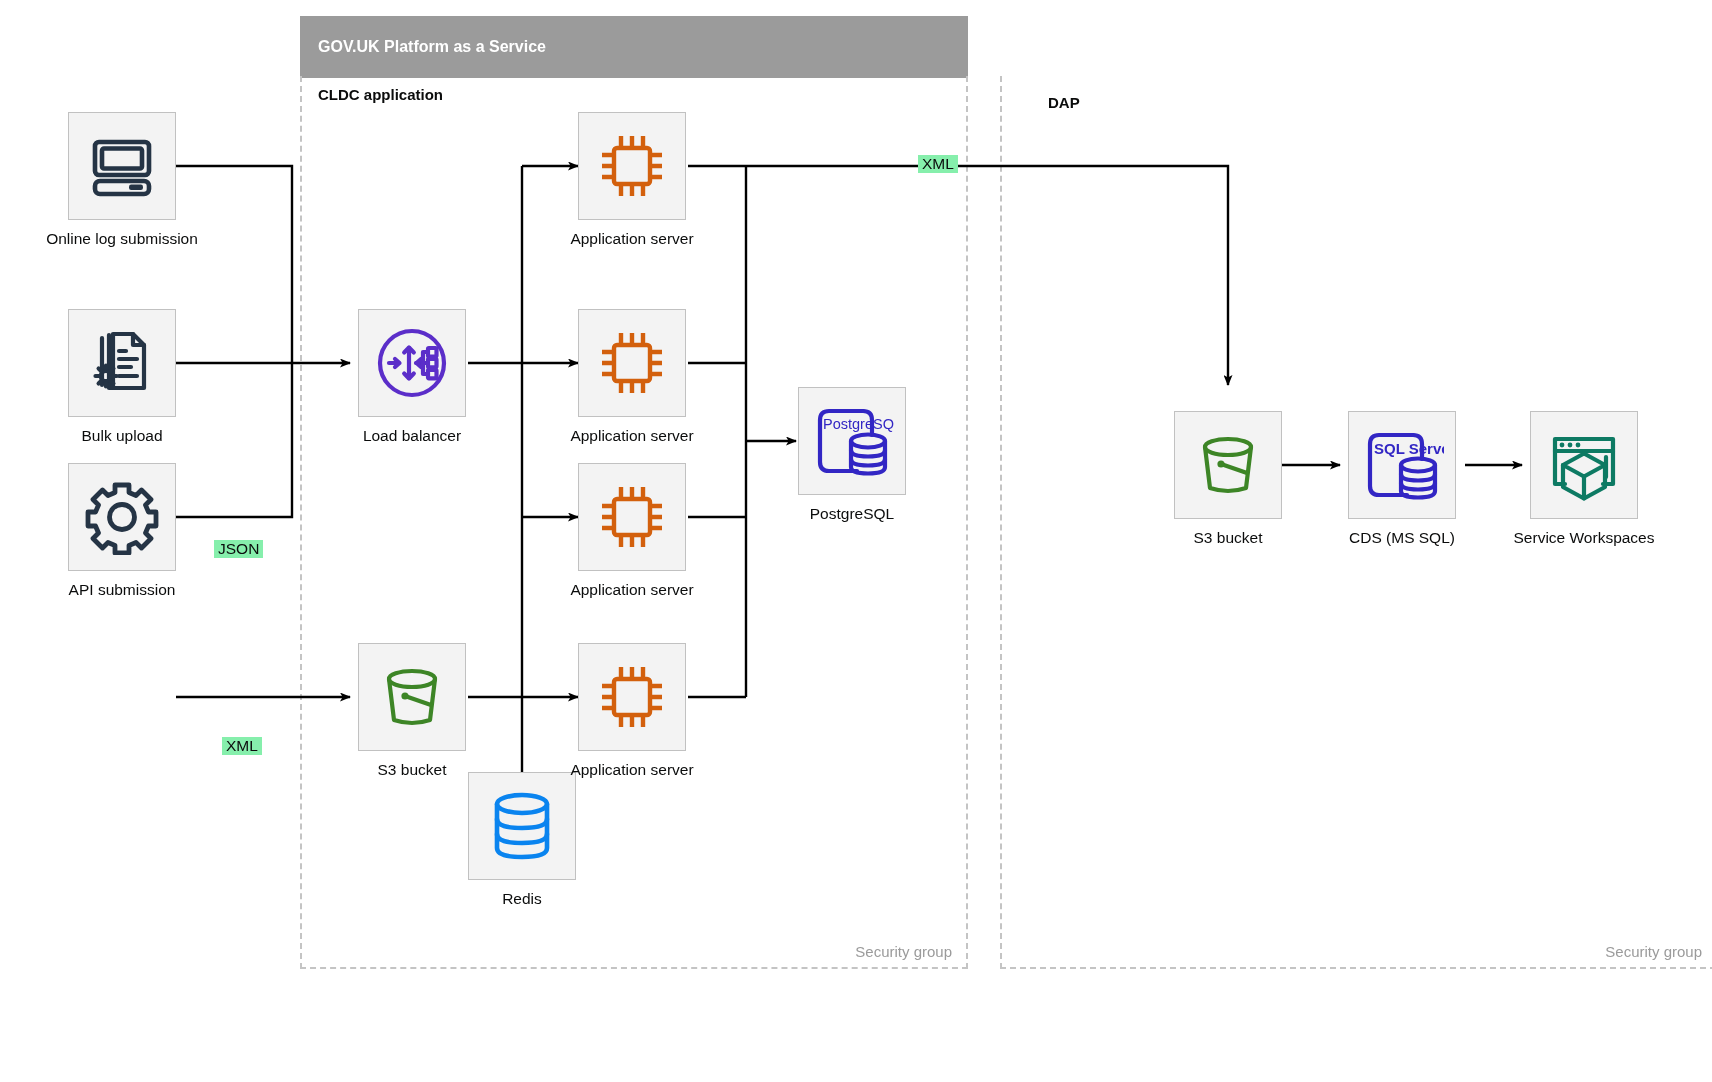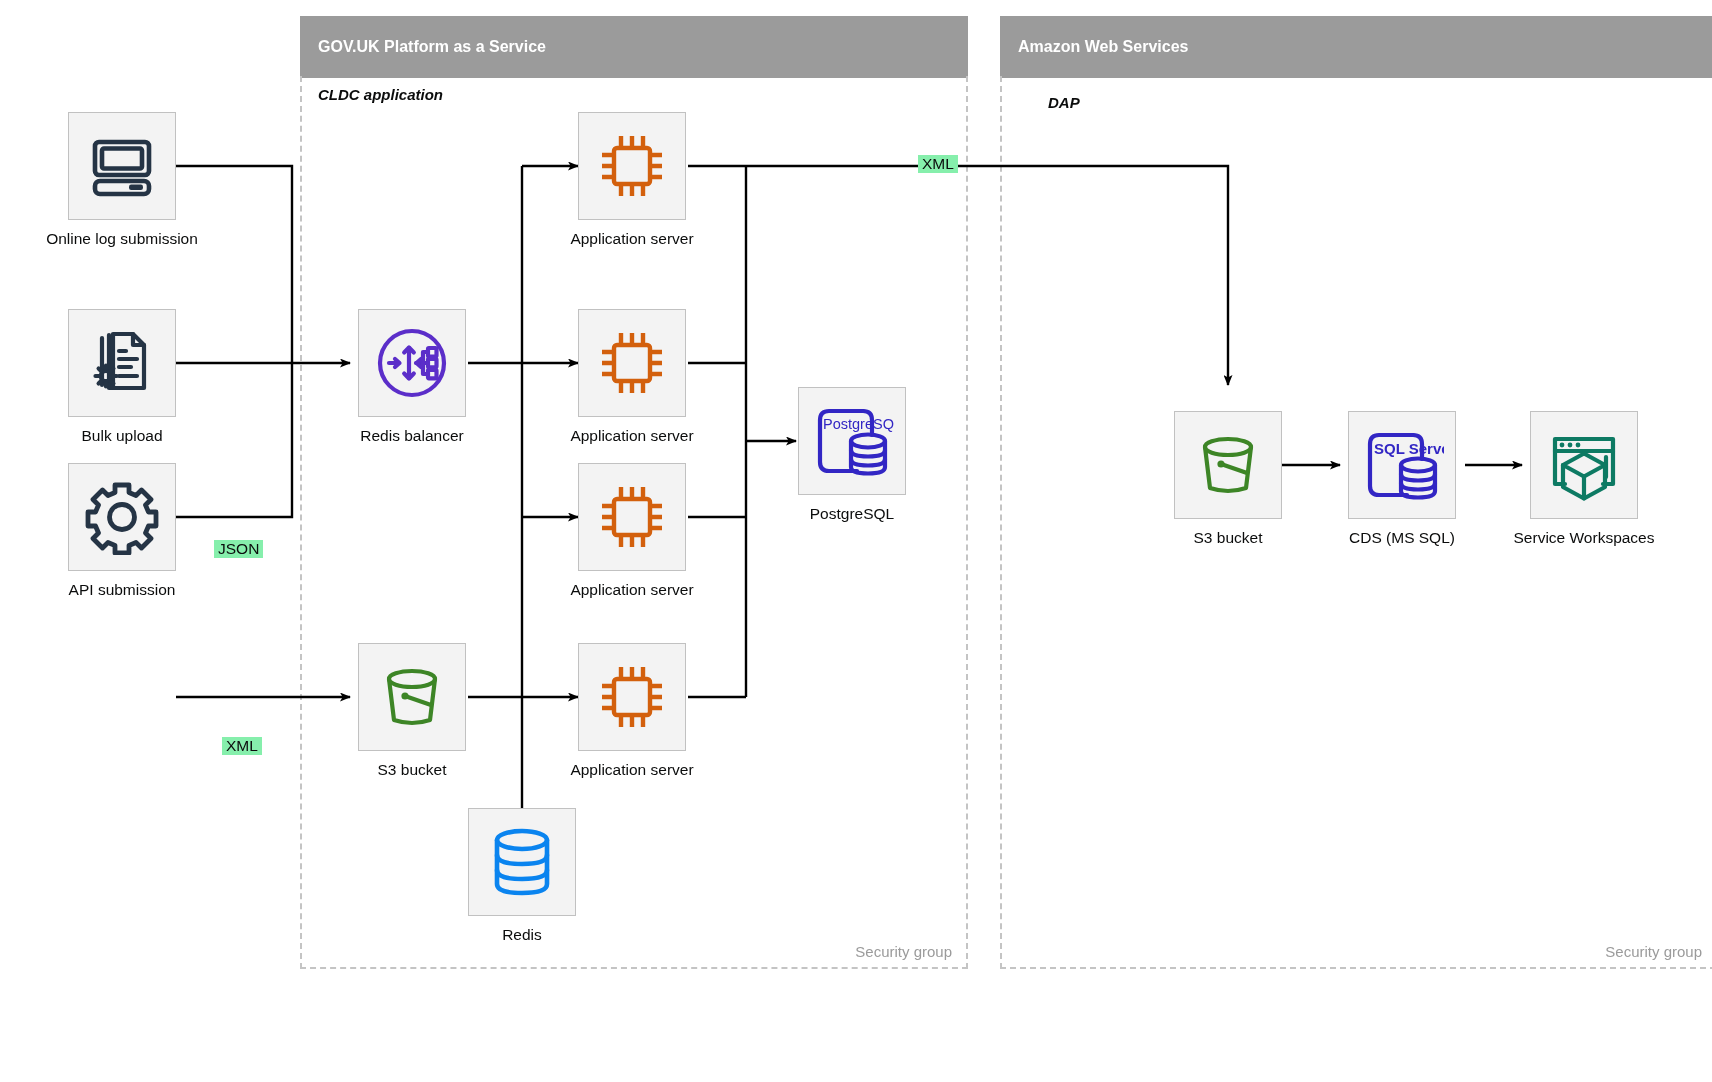--- a/index.html
+++ b/index.html
@@ -14,21 +14,21 @@
   
   .group-header{
     position:absolute;background:#9b9b9b;color:#ffffff;
     font-weight:bold;font-size:16px;line-height:1;
     display:flex;align-items:center;padding-left:18px;box-sizing:border-box;
   }
   .group-dashed{
     position:absolute;border:2px dashed #c4c4c4;border-top:none;box-sizing:border-box;
   }
   .group-sublabel{
-    position:absolute;font-weight:bold;font-size:15px;color:#0b0c0c;font-style:italic;
+    position:absolute;font-weight:bold;font-size:15px;color:#0b0c0c;
   }
   .security-label{
     position:absolute;font-size:15px;color:#9b9b9b;text-align:right;
   }
 
   
   .node{position:absolute;}
   .node .tile{
     width:108px;height:108px;background:#f3f3f3;border:1px solid #c1c1c1;
     box-sizing:border-box;display:flex;align-items:center;justify-content:center;
@@ -49,23 +49,20 @@
 
 <div id="canvas">
 
   <div class="group-header" style="left:300px;top:16px;width:668px;height:62px;">
     <span>GOV.UK Platform as a Service</span>
   </div>
   <div class="group-dashed" style="left:300px;top:76px;width:668px;height:893px;"></div>
   <div class="group-sublabel" style="left:318px;top:86px;">CLDC application</div>
   <div class="security-label" style="left:740px;top:943px;width:212px;">Security group</div>
 
-  <div class="group-header" style="left:1000px;top:16px;width:712px;height:62px;">
-    <span>Amazon Web Services</span>
-  </div>
   <div class="group-dashed" style="left:1000px;top:76px;width:726px;height:893px;"></div>
   <div class="group-sublabel" style="left:1018px;top:94px;margin-left:30px;">DAP</div>
   <div class="security-label" style="left:1490px;top:943px;width:212px;">Security group</div>
 
   <svg class="wires" viewBox="0 0 1712 1082">
     <defs>
       <marker id="ah" markerWidth="11" markerHeight="9" refX="10" refY="4.5" orient="auto" markerUnits="userSpaceOnUse">
         <path d="M0,0 L11,4.5 L0,9 L2.6,4.5 Z" fill="#000000"></path>
       </marker>
     </defs>
@@ -170,38 +167,38 @@
           <path d="M50,37 L45.5,41 L50,45"></path>
           <path d="M52,41 L57,41"></path>
           <path d="M52,41 L52,30 L57,30"></path>
           <path d="M52,41 L52,52 L57,52"></path>
           <rect x="57" y="26" width="8.5" height="8.5" rx="1"></rect>
           <rect x="57" y="36.8" width="8.5" height="8.5" rx="1"></rect>
           <rect x="57" y="47.8" width="8.5" height="8.5" rx="1"></rect>
         </g>
       </svg>
     </div>
-    <div class="caption">Redis balancer</div>
+    <div class="caption">Load balancer</div>
   </div>
 
   <div class="node" style="left:358px;top:643px;">
     <div class="tile">
       <svg width="74" height="74" viewBox="0 0 74 74">
         <g fill="none" stroke="#3d8526" stroke-width="4.2" stroke-linejoin="round" stroke-linecap="round">
           <ellipse cx="37" cy="19" rx="23" ry="8"></ellipse>
           <path d="M14,19 L19,60 Q37,66 55,60 L60,19"></path>
           <path d="M30,36 L56,45"></path>
         </g>
         <circle cx="30" cy="36" r="3.6" fill="#3d8526"></circle>
       </svg>
     </div>
     <div class="caption">S3 bucket</div>
   </div>
 
-  <div class="node" style="left:468px;top:808px;">
+  <div class="node" style="left:468px;top:772px;">
     <div class="tile">
       <svg width="66" height="72" viewBox="0 0 66 72">
         <g fill="none" stroke="#0a84ef" stroke-width="4.6" stroke-linejoin="round" stroke-linecap="round">
           <ellipse cx="33" cy="14" rx="25" ry="9"></ellipse>
           <path d="M8,14 L8,58 Q8,67 33,67 Q58,67 58,58 L58,14"></path>
           <path d="M8,29 Q8,38 33,38 Q58,38 58,29"></path>
           <path d="M8,44 Q8,53 33,53 Q58,53 58,44"></path>
         </g>
       </svg>
     </div>

